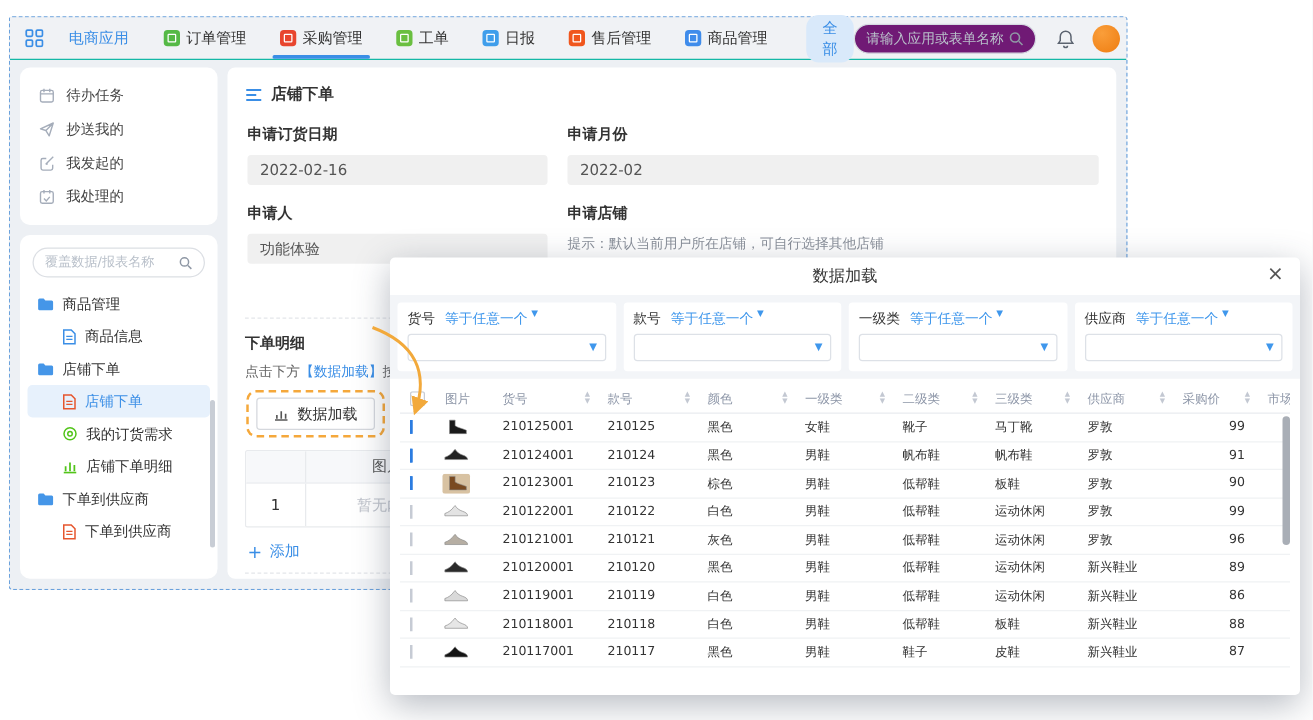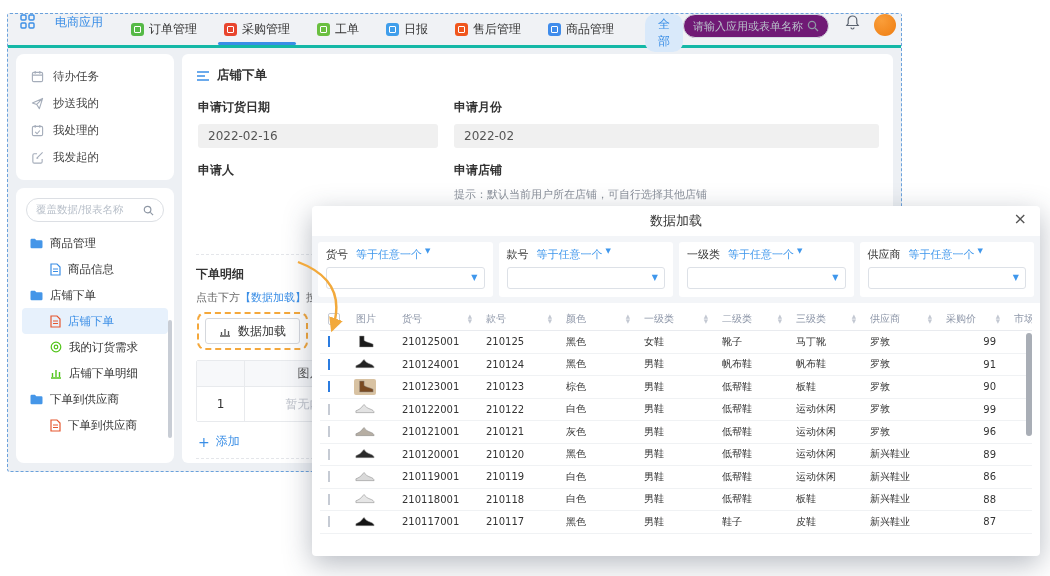--- a/index.html
+++ b/index.html
@@ -1,20 +1,20 @@
 <!DOCTYPE html>
 <html><head>
 <meta charset="utf-8">
 <style>
 *{margin:0;padding:0;box-sizing:border-box}
 body{font-family:"DejaVu Sans","Liberation Sans",sans-serif;background:#fff}
 .stage{position:relative;width:1050px;height:576px;background:#fff;overflow:hidden;font-size:12px;color:#333}
 .window{position:absolute;left:7px;top:13px;width:895px;height:459px;border:1px dashed #6aa1dc;background:#edf0f4;border-radius:3px;display:flex;flex-direction:column}
 
-.topbar{height:34px;flex:none;display:flex;align-items:flex-start;padding:0 12px;background:#f0f2f5;border-bottom:3px solid #14b8a6}
+.topbar{height:34px;flex:none;display:flex;align-items:center;padding:0 12px;background:#f0f2f5;border-bottom:1px solid #14b8a6}
 .tb-div{width:1px;height:14px;background:#d5dae2;margin:0 10px}
 .appname{color:#3a8ee6;font-weight:500;margin-right:28px;white-space:nowrap}
 .nav{display:flex;align-items:center;height:100%}
 .navitem{display:flex;align-items:center;gap:5px;margin-right:27px;height:100%;position:relative;white-space:nowrap;cursor:pointer}
 .navitem.active::after{content:"";position:absolute;left:-6px;right:-6px;bottom:0;height:3px;border-radius:2px;background:#3a8ee6}
 .navicon{width:13px;height:13px;border-radius:3px;position:relative;flex:none}
 .navicon::after{content:"";position:absolute;left:3px;top:3px;right:3px;bottom:3px;border:1.4px solid #fff;border-radius:1px}
 .all-pill{margin-left:4px;background:#d9e9fa;color:#3a8ee6;border-radius:10px;padding:2px 13px;font-size:12px;cursor:pointer}
 .topsearch{margin-left:auto;width:150px;height:24px;border:1px solid #d6dbe2;border-radius:12px;background:#701a75;display:flex;align-items:center;padding:0 9px;gap:4px}
 .ph{color:#b9c0ca;font-size:11px;flex:1;overflow:hidden;white-space:nowrap}
@@ -166,38 +166,38 @@
                 <svg class="ic" width="13" height="13" viewBox="0 0 14 14">
                   <path d="M1.5 6.5 L12.5 1.5 L9 12.5 L6.2 8 Z M6.2 8 L12.5 1.5" fill="none" stroke="#a5adba" stroke-width="1.2" stroke-linejoin="round"></path>
                 </svg>
               </span>
               <span>抄送我的</span>
             </div>
             <div class="quickitem">
               <span>
                 <svg class="ic" width="13" height="13" viewBox="0 0 14 14">
                   <g fill="none" stroke="#a5adba" stroke-width="1.2">
+                    <path d="M12 8.5 v3 a1.5 1.5 0 0 1 -1.5 1.5 h-7 a1.5 1.5 0 0 1 -1.5 -1.5 v-7 a1.5 1.5 0 0 1 1.5 -1.5 h3"></path>
+                    <path d="M6 8 l6.5 -6.5 M6 8 l1.8 -0.4"></path>
+                  </g>
+                </svg>
+              </span>
+              <span>我发起的</span>
+            </div>
+            <div class="quickitem">
+              <span>
+                <svg class="ic" width="13" height="13" viewBox="0 0 14 14">
+                  <g fill="none" stroke="#a5adba" stroke-width="1.2">
                     <rect x="1.5" y="2.5" width="11" height="10" rx="1.5"></rect>
                     <path d="M4.5 1 v3 M9.5 1 v3"></path>
                     <path d="M4.5 8.5 l2 2 l3 -3.5"></path>
                   </g>
                 </svg>
               </span>
               <span>我处理的</span>
-            </div>
-            <div class="quickitem">
-              <span>
-                <svg class="ic" width="13" height="13" viewBox="0 0 14 14">
-                  <g fill="none" stroke="#a5adba" stroke-width="1.2">
-                    <path d="M12 8.5 v3 a1.5 1.5 0 0 1 -1.5 1.5 h-7 a1.5 1.5 0 0 1 -1.5 -1.5 v-7 a1.5 1.5 0 0 1 1.5 -1.5 h3"></path>
-                    <path d="M6 8 l6.5 -6.5 M6 8 l1.8 -0.4"></path>
-                  </g>
-                </svg>
-              </span>
-              <span>我发起的</span>
             </div>
           </div>
         <div class="card treecard">
           <div class="sidesearch">
             <span class="ph" style="font-size:10.5px">覆盖数据/报表名称</span>
             <span>
                 <svg class="ic" width="11" height="11" viewBox="0 0 12 12">
                   <circle cx="5" cy="5" r="3.6" fill="none" stroke="#8f98a5" stroke-width="1.3"></circle>
                   <path d="M8 8 L11 11" stroke="#8f98a5" stroke-width="1.3"></path>
                 </svg>
@@ -298,20 +298,21 @@
           <div>
             <div class="flabel">申请订货日期</div>
             <div class="ginput">2022-02-16</div>
           </div>
           <div>
             <div class="flabel">申请月份</div>
             <div class="ginput">2022-02</div>
           </div>
           <div>
             <div class="flabel">申请人</div>
+            <div class="ginput">功能体验</div>
           </div>
           <div>
             <div class="flabel">申请店铺</div>
             <div class="hinttext">提示：默认当前用户所在店铺，可自行选择其他店铺</div>
             <div class="shopbox">
               <div class="shopchip">
                 <span>
                     <svg class="ic" width="12" height="12" viewBox="0 0 12 12">
                       <g fill="#f08519">
                         <rect x="4.5" y="0.5" width="3" height="3" rx="0.5"></rect>

